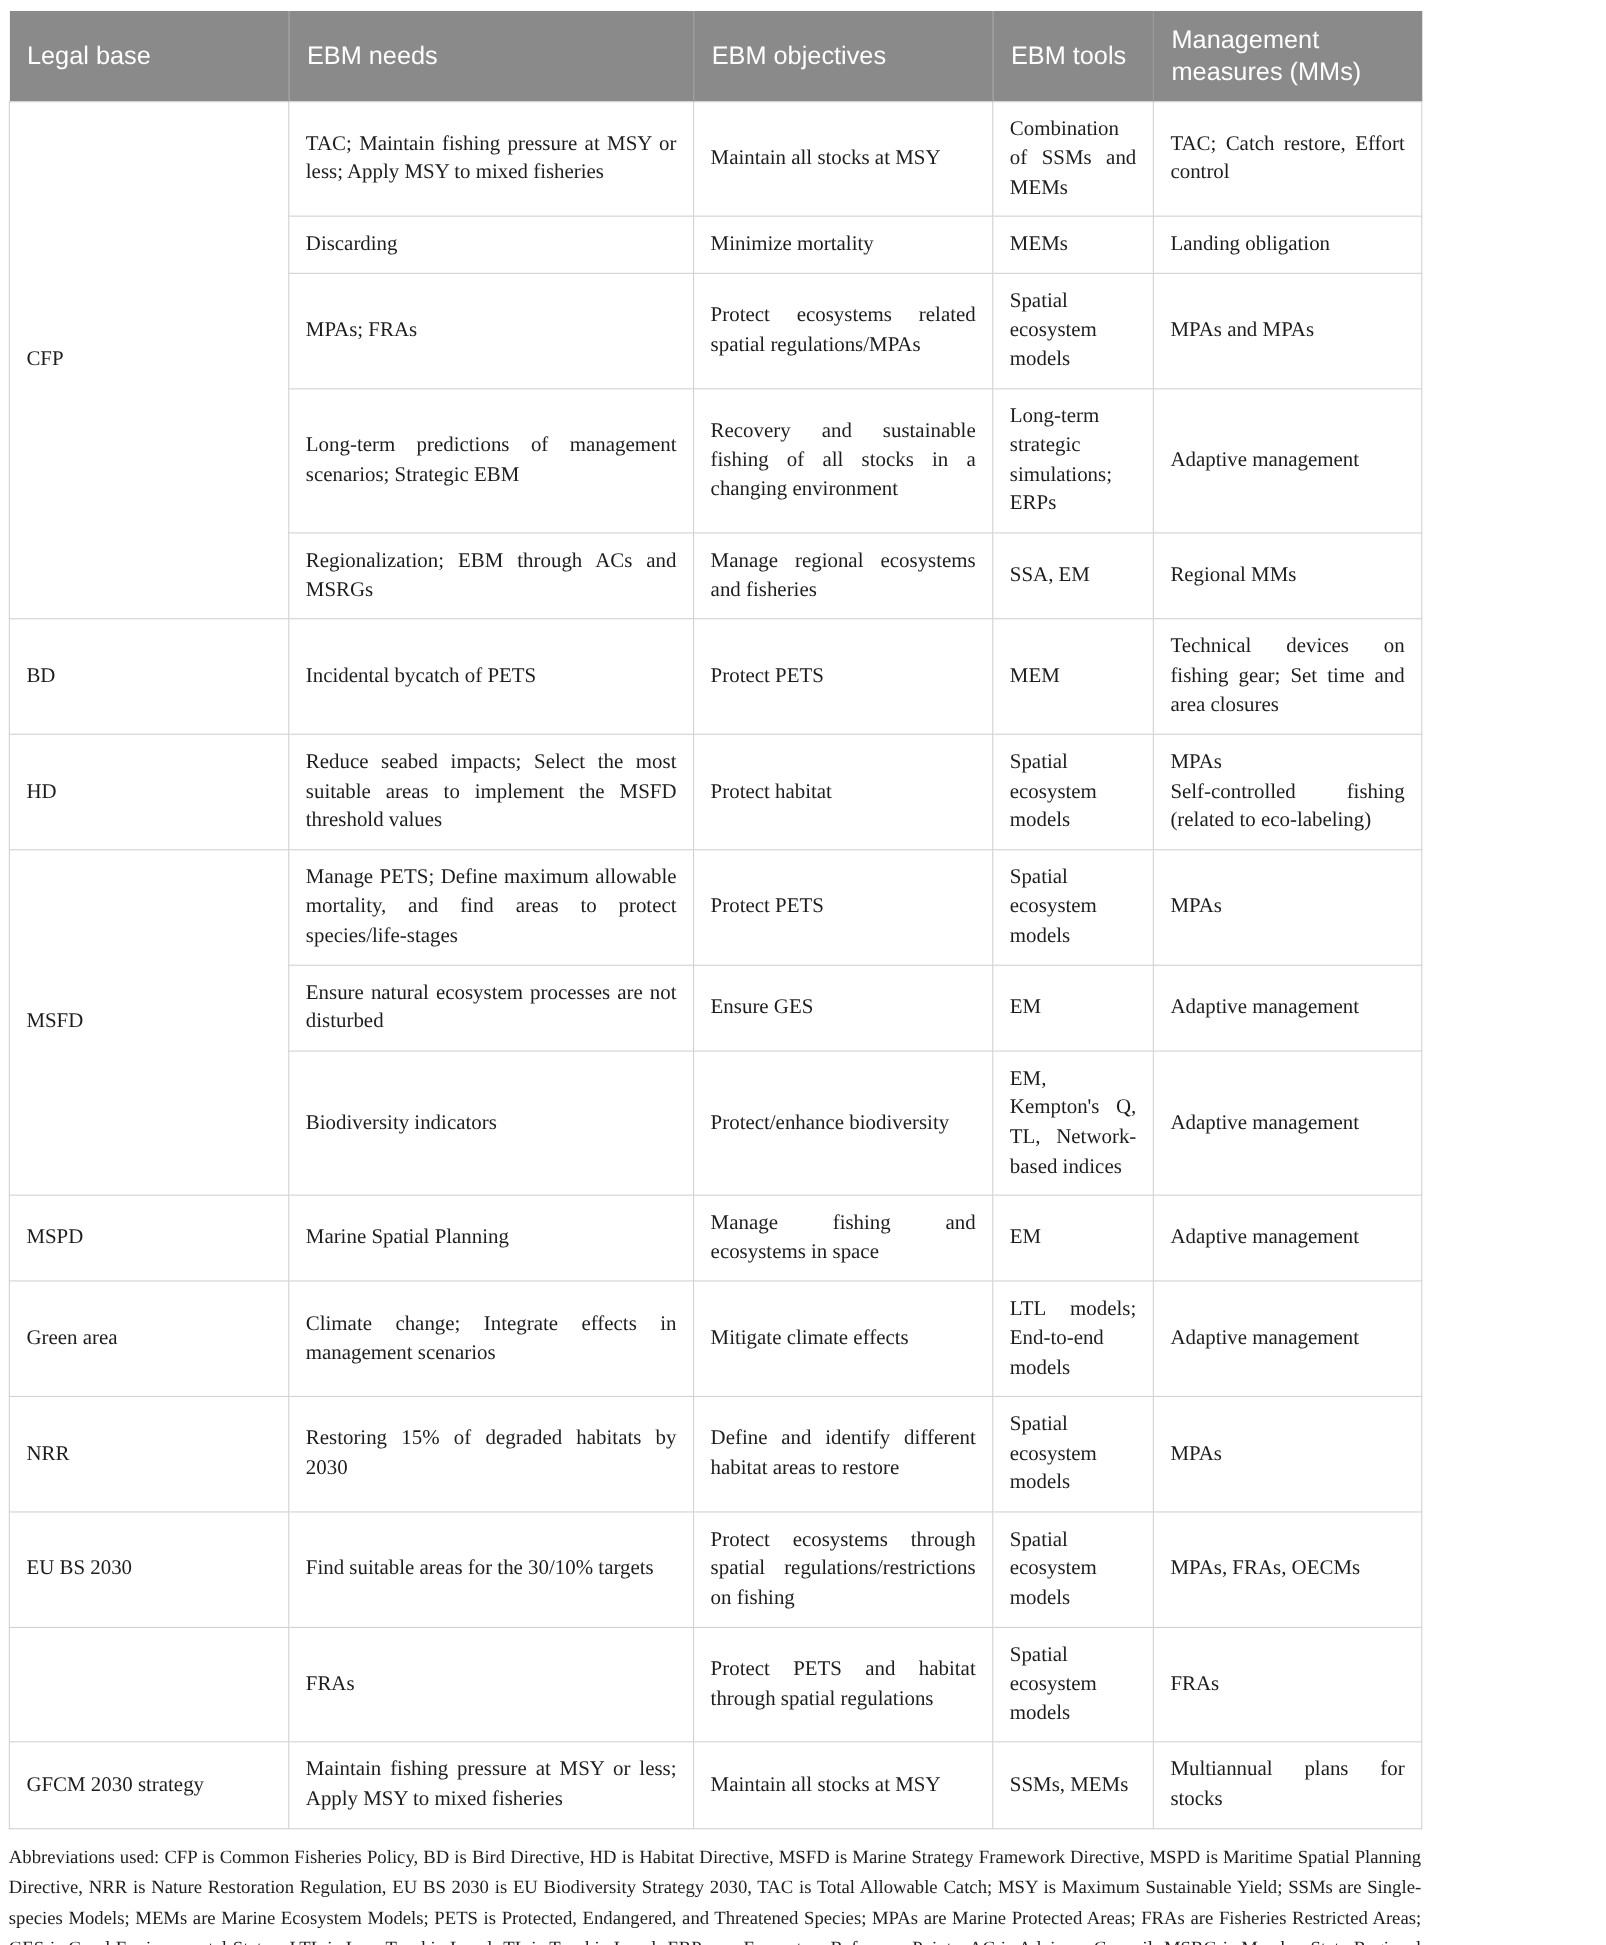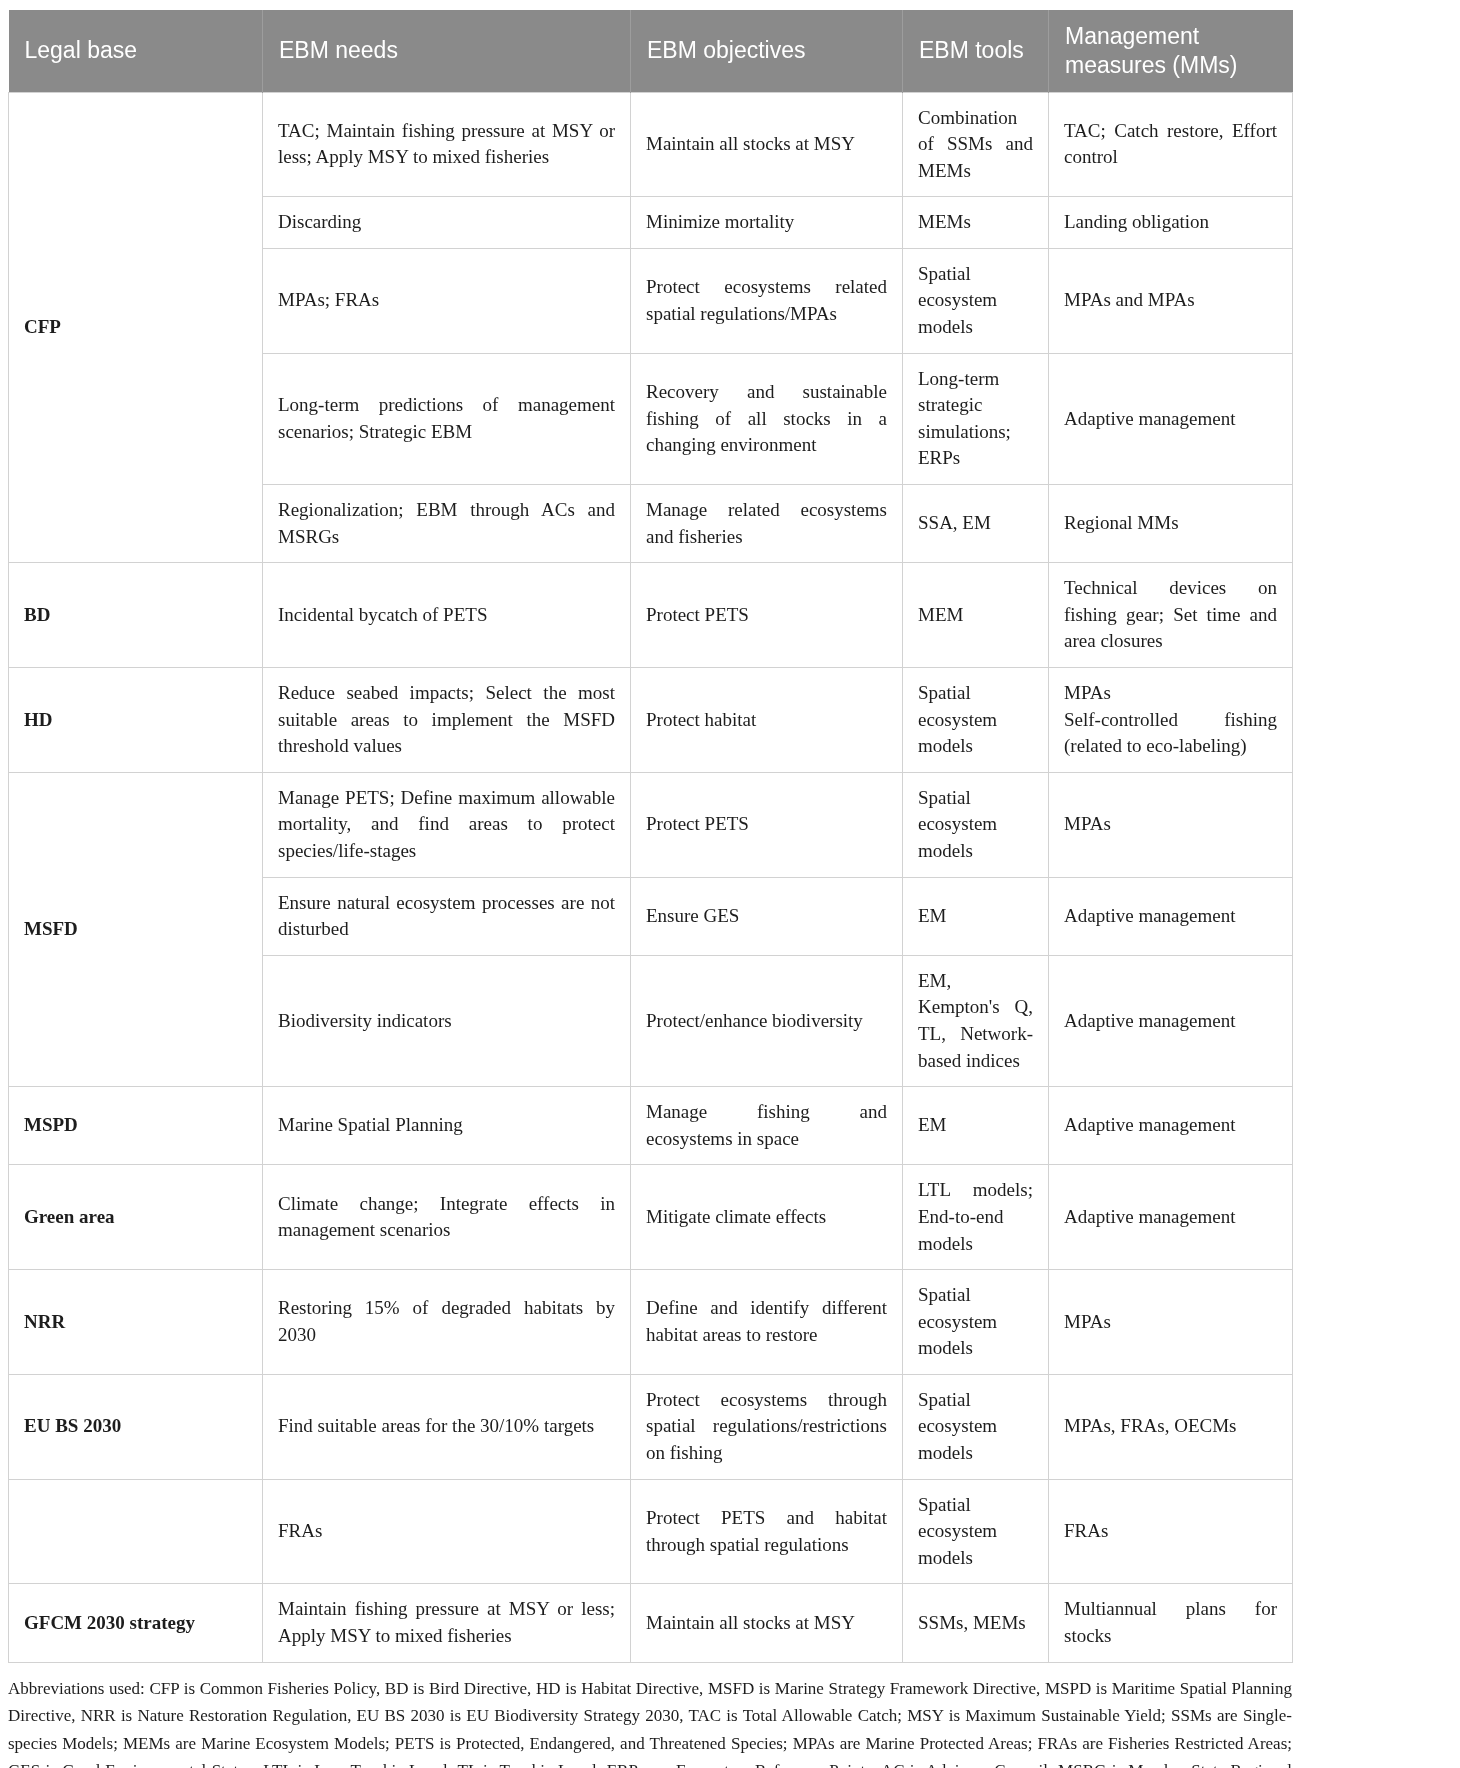--- a/index.html
+++ b/index.html
@@ -47,21 +47,20 @@
     font-size: 19px;
     line-height: 1.4;
     padding: 12px 15px;
     vertical-align: middle;
     text-align: justify;
     white-space: pre-line;
     color: #1d1d1d;
   }
   td.lb {
     text-align: left;
-    font-weight: bold;
   }
 
   .footnote {
     width: 1284px;
     margin-top: 12px;
     font-size: 17px;
     line-height: 1.62;
     text-align: justify;
     color: #1d1d1d;
   }
@@ -109,21 +108,21 @@
         <td>MPAs and MPAs</td>
       </tr>
       <tr>
         <td>Long-term predictions of management scenarios; Strategic EBM</td>
         <td>Recovery and sustainable fishing of all stocks in a changing environment</td>
         <td>Long-term strategic simulations; ERPs</td>
         <td>Adaptive management</td>
       </tr>
       <tr>
         <td>Regionalization; EBM through ACs and MSRGs</td>
-        <td>Manage related ecosystems and fisheries</td>
+        <td>Manage regional ecosystems and fisheries</td>
         <td>SSA, EM</td>
         <td>Regional MMs</td>
       </tr>
       <tr>
         <td class="lb">BD</td>
         <td>Incidental bycatch of PETS</td>
         <td>Protect PETS</td>
         <td>MEM</td>
         <td>Technical devices on fishing gear; Set time and area closures</td>
       </tr>

